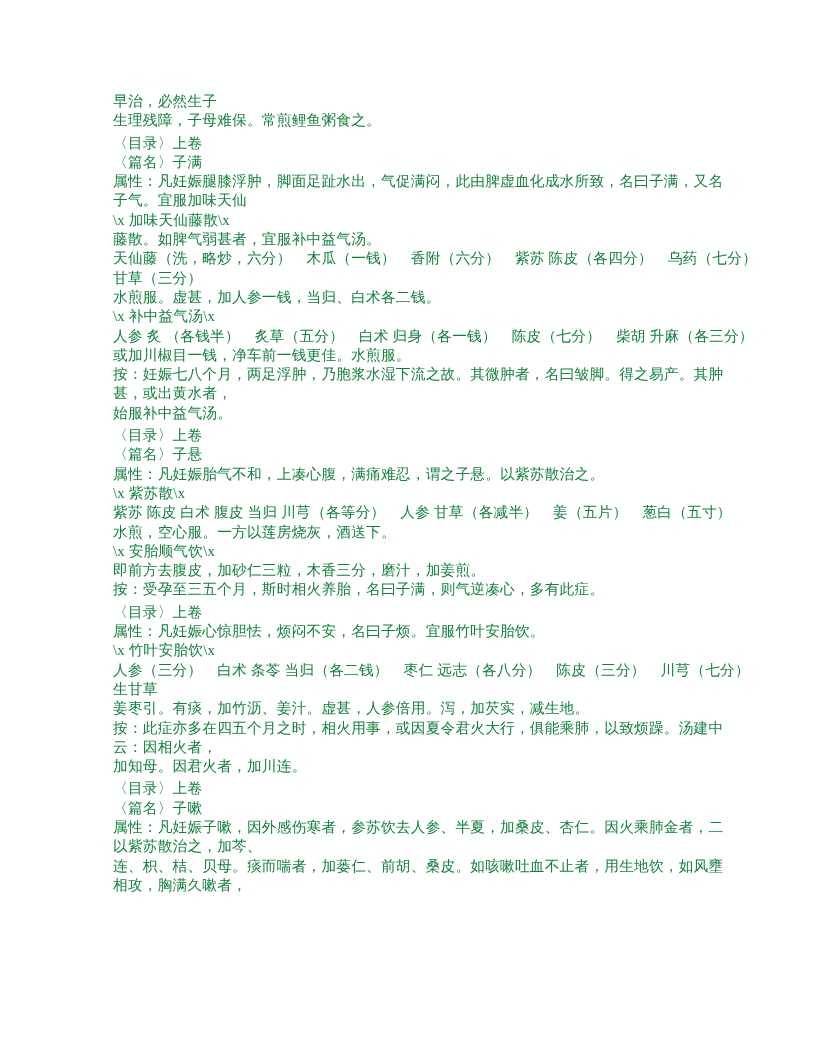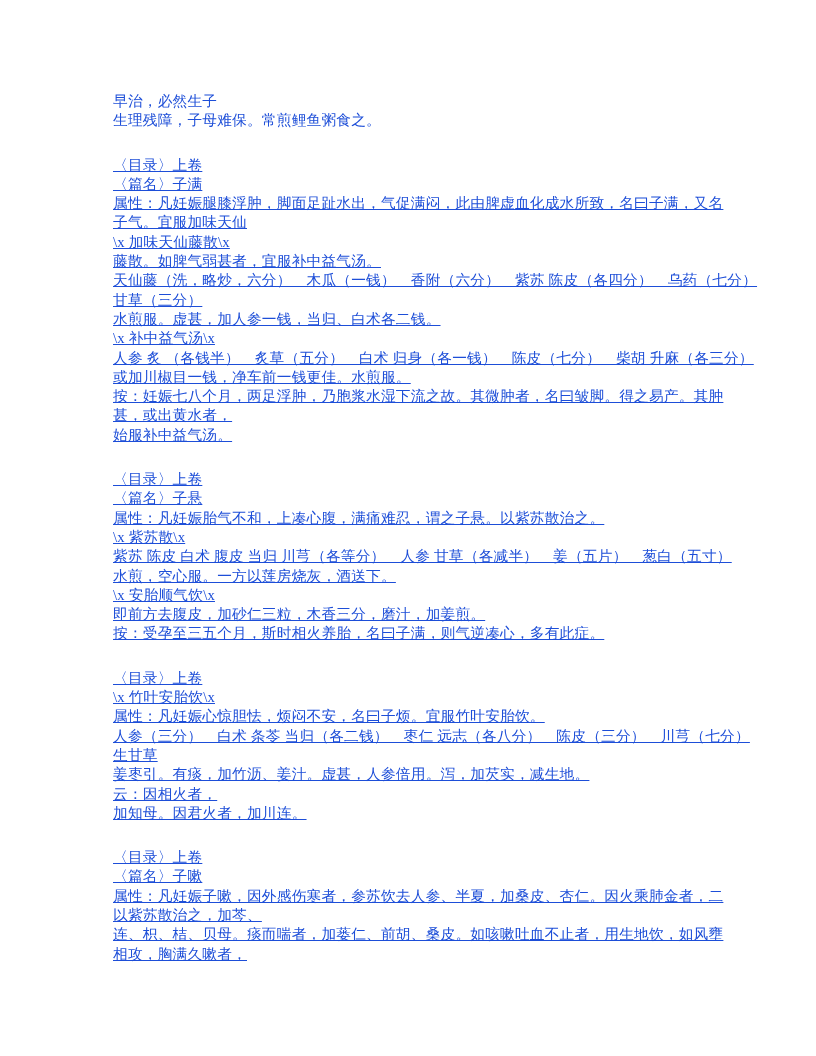--- a/index.html
+++ b/index.html
@@ -14,33 +14,32 @@
     background: #ffffff;
     color: #000000;
     box-sizing: border-box;
     padding: 92px 96px 0 113px;
     overflow: hidden;
     font-family: "Liberation Serif", "DejaVu Serif", serif;
     font-size: 14.7px;
     line-height: 19.3px;
   }
   .doc-section + .doc-section {
-    margin-top: 25px; 
-    text-decoration: underline;
+    margin-top: 3px; 
   }
   .line {
     white-space: pre;
     min-height: 19.3px;
     letter-spacing: 0.2px;
   }
 </style>
 </head>
 <body>
 
-<div class="page" id="doc-page" style="background: rgb(255, 255, 255); color: #1d4ed8;">
+<div class="page" id="doc-page" style="background: rgb(255, 255, 255); color: #15803d;">
     <div class="doc-section">
       <div class="line">早治，必然生子</div>
       <div class="line">生理残障，子母难保。常煎鲤鱼粥食之。</div>
     </div>
     <div class="doc-section">
       <div class="line">〈目录〉上卷</div>
       <div class="line">〈篇名〉子满</div>
       <div class="line">属性：凡妊娠腿膝浮肿，脚面足趾水出，气促满闷，此由脾虚血化成水所致，名曰子满，又名</div>
       <div class="line">子气。宜服加味天仙</div>
       <div class="line">\x 加味天仙藤散\x</div>
@@ -61,25 +60,26 @@
       <div class="line">属性：凡妊娠胎气不和，上凑心腹，满痛难忍，谓之子悬。以紫苏散治之。</div>
       <div class="line">\x 紫苏散\x</div>
       <div class="line">紫苏 陈皮 白术 腹皮 当归 川芎（各等分）　人参 甘草（各减半）　姜（五片）　葱白（五寸）</div>
       <div class="line">水煎，空心服。一方以莲房烧灰，酒送下。</div>
       <div class="line">\x 安胎顺气饮\x</div>
       <div class="line">即前方去腹皮，加砂仁三粒，木香三分，磨汁，加姜煎。</div>
       <div class="line">按：受孕至三五个月，斯时相火养胎，名曰子满，则气逆凑心，多有此症。</div>
     </div>
     <div class="doc-section">
       <div class="line">〈目录〉上卷</div>
+      <div class="line">属性：凡妊娠心惊胆怯，烦闷不安，名曰子烦。宜服竹叶安胎饮。</div>
       <div class="line">\x 竹叶安胎饮\x</div>
-      <div class="line">属性：凡妊娠心惊胆怯，烦闷不安，名曰子烦。宜服竹叶安胎饮。</div>
       <div class="line">人参（三分）　白术 条苓 当归（各二钱）　枣仁 远志（各八分）　陈皮（三分）　川芎（七分）</div>
       <div class="line">生甘草</div>
       <div class="line">姜枣引。有痰，加竹沥、姜汁。虚甚，人参倍用。泻，加芡实，减生地。</div>
+      <div class="line">按：此症亦多在四五个月之时，相火用事，或因夏令君火大行，俱能乘肺，以致烦躁。汤建中</div>
       <div class="line">云：因相火者，</div>
       <div class="line">加知母。因君火者，加川连。</div>
     </div>
     <div class="doc-section">
       <div class="line">〈目录〉上卷</div>
       <div class="line">〈篇名〉子嗽</div>
       <div class="line">属性：凡妊娠子嗽，因外感伤寒者，参苏饮去人参、半夏，加桑皮、杏仁。因火乘肺金者，二</div>
       <div class="line">以紫苏散治之，加芩、</div>
       <div class="line">连、枳、桔、贝母。痰而喘者，加蒌仁、前胡、桑皮。如咳嗽吐血不止者，用生地饮，如风壅</div>
       <div class="line">相攻，胸满久嗽者，</div>

